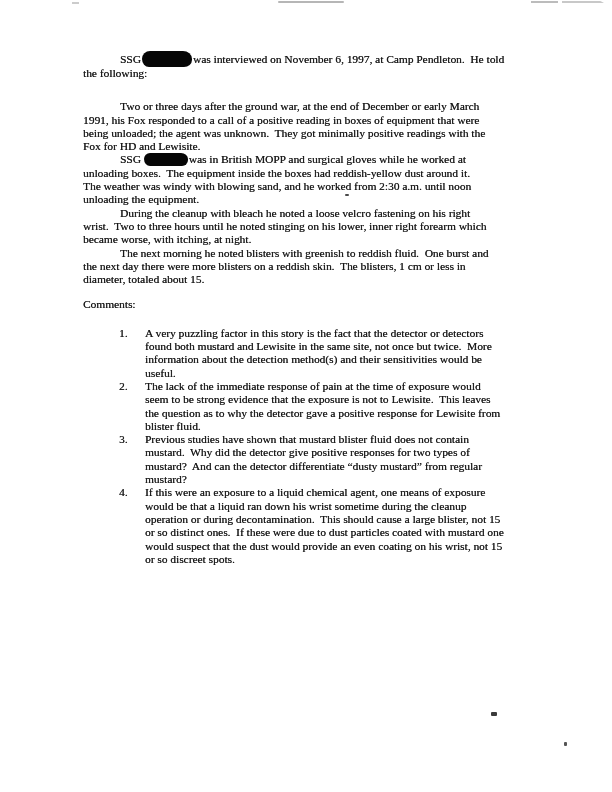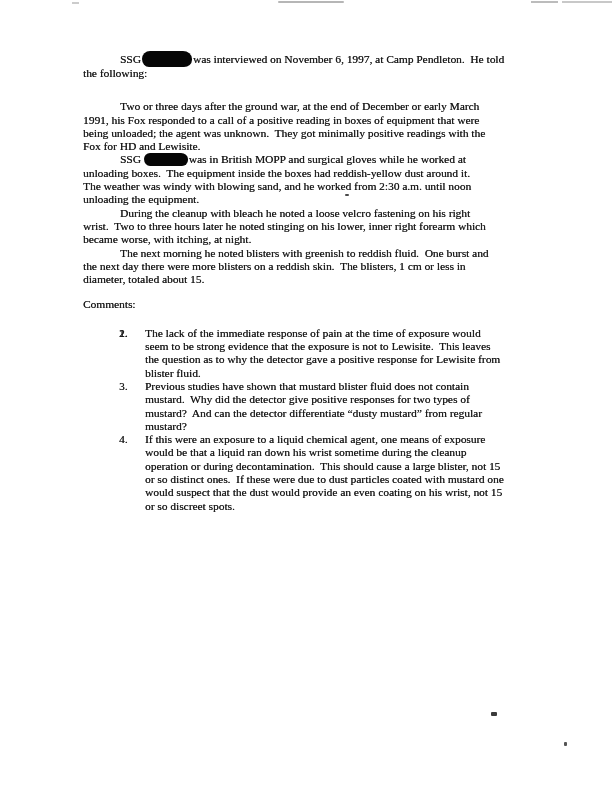--- a/index.html
+++ b/index.html
@@ -9,20 +9,21 @@
   .sheet {
     position: relative;
     width: 612px;
     height: 792px;
     background: #ffffff;
     overflow: hidden;
     font-family: "Liberation Serif", serif;
     font-size: 11.4px;
     line-height: 13.3px;
     color: #181818;
+    border-radius: 18px;
   }
 
   
   .doc-body {
     position: absolute;
     left: 83px;
     top: 51px;
     width: 472px;
     text-shadow: 0.25px 0 0 rgba(24,24,24,0.85);
   }
@@ -85,34 +86,37 @@
 1991, his Fox responded to a call of a positive reading in boxes of equipment that were
 being unloaded; the agent was unknown.  They got minimally positive readings with the
 Fox for HD and Lewisite.</div>
 
     <div class="para"><span>SSG </span><span class="redact r2"></span><span>was in British MOPP and surgical gloves while he worked at
 unloading boxes.  The equipment inside the boxes had reddish-yellow dust around it.
 The weather was windy with blowing sand, and he worked from 2:30 a.m. until noon
 unloading the equipment.</span></div>
 
     <div class="para">During the cleanup with bleach he noted a loose velcro fastening on his right
-wrist.  Two to three hours later he noted stinging on his lower, inner right forearm which
+wrist.  Two to three hours until he noted stinging on his lower, inner right forearm which
 became worse, with itching, at night.</div>
 
     <div class="para">The next morning he noted blisters with greenish to reddish fluid.  One burst and
 the next day there were more blisters on a reddish skin.  The blisters, 1 cm or less in
 diameter, totaled about 15.</div>
 
 
 
 
     <div class="comments-heading">Comments:</div>
 
     <ol class="comments">
-      <li class="comment"><span class="num">1.</span></li>
+      <li class="comment"><span class="num">1.</span><span class="ctext">A very puzzling factor in this story is the fact that the detector or detectors
+found both mustard and Lewisite in the same site, not once but twice.  More
+information about the detection method(s) and their sensitivities would be
+useful.</span></li>
       <li class="comment"><span class="num">2.</span><span class="ctext">The lack of the immediate response of pain at the time of exposure would
 seem to be strong evidence that the exposure is not to Lewisite.  This leaves
 the question as to why the detector gave a positive response for Lewisite from
 blister fluid.</span></li>
       <li class="comment"><span class="num">3.</span><span class="ctext">Previous studies have shown that mustard blister fluid does not contain
 mustard.  Why did the detector give positive responses for two types of
 mustard?  And can the detector differentiate “dusty mustard” from regular
 mustard?</span></li>
       <li class="comment"><span class="num">4.</span><span class="ctext">If this were an exposure to a liquid chemical agent, one means of exposure
 would be that a liquid ran down his wrist sometime during the cleanup

